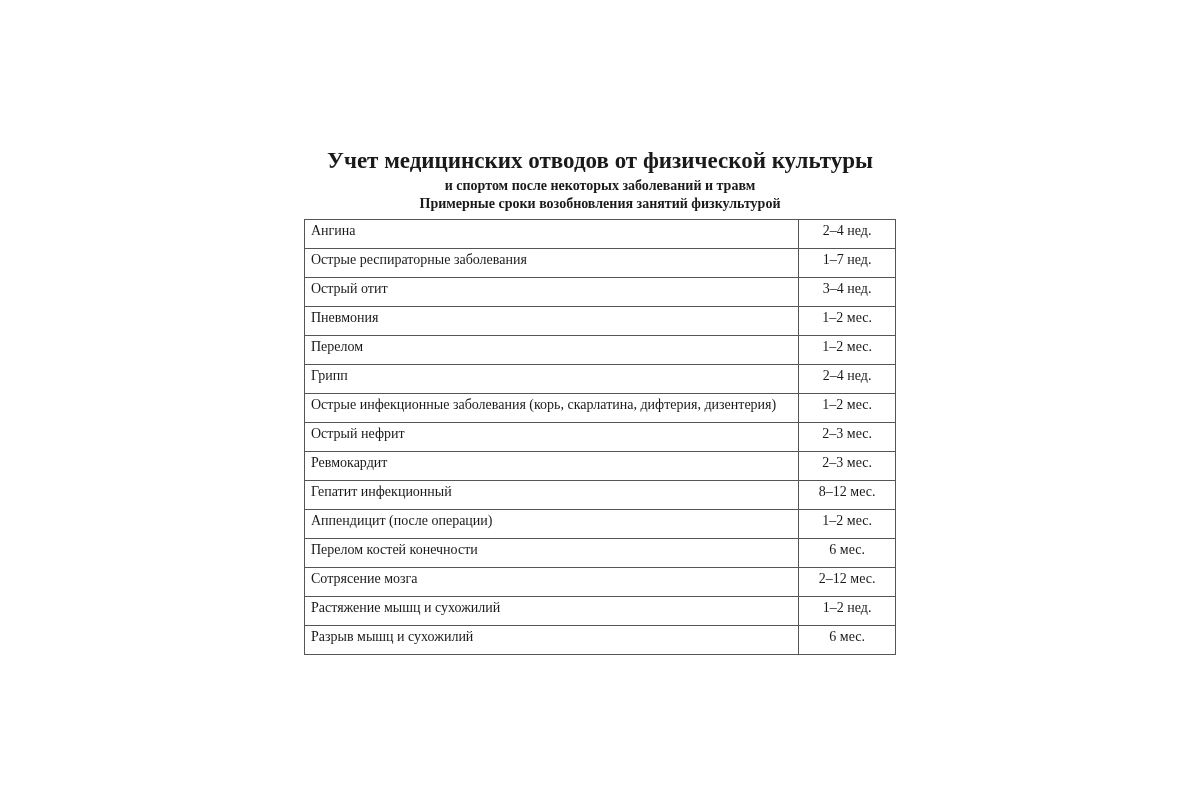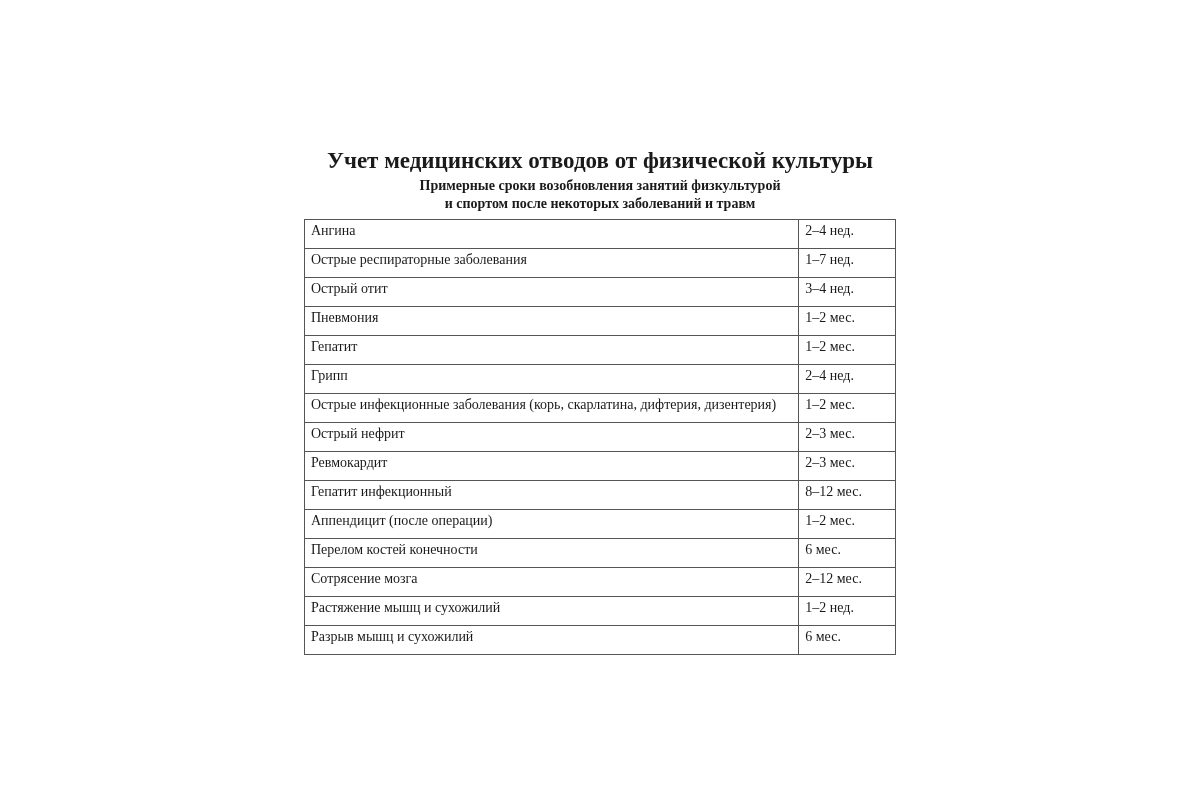--- a/index.html
+++ b/index.html
@@ -2,29 +2,29 @@
 <html><head>
 <meta charset="utf-8">
 <style>
   html, body { margin:0; padding:0; background:#ffffff; }
   body { width:1200px; height:800px; position:relative; overflow:hidden; font-family:"Liberation Serif", serif; color:#1a1a1a; }
   .title { position:absolute; top:148px; left:0; width:1200px; text-align:center; font-weight:bold; font-size:23px; }
   .subtitle { position:absolute; top:177px; left:0; width:1200px; text-align:center; font-weight:bold; font-size:14px; line-height:18px; }
   table { position:absolute; left:304px; top:219px; width:592px; border-collapse:collapse; font-size:14px; }
   td { border:1px solid #555; vertical-align:top; padding:3px 6px 6px 6px; line-height:16px; height:19px; }
   td.name { width:483px; }
-  td.val { text-align:left; width:84px; }
+  td.val { text-align:center; width:84px; }
 </style>
 </head>
 <body>
 
 <div class="title">Учет медицинских отводов от физической культуры</div>
 <div class="subtitle">
+  <div>и спортом после некоторых заболеваний и травм</div>
   <div>Примерные сроки возобновления занятий физкультурой</div>
-  <div>и спортом после некоторых заболеваний и травм</div>
 </div>
 
 <table>
   <tbody id="tbody">
       <tr>
         <td class="name">Ангина</td>
         <td class="val">2–4 нед.</td>
       </tr>
       <tr>
         <td class="name">Острые респираторные заболевания</td>
@@ -32,21 +32,21 @@
       </tr>
       <tr>
         <td class="name">Острый отит</td>
         <td class="val">3–4 нед.</td>
       </tr>
       <tr>
         <td class="name">Пневмония</td>
         <td class="val">1–2 мес.</td>
       </tr>
       <tr>
-        <td class="name">Гепатит</td>
+        <td class="name">Перелом</td>
         <td class="val">1–2 мес.</td>
       </tr>
       <tr>
         <td class="name">Грипп</td>
         <td class="val">2–4 нед.</td>
       </tr>
       <tr>
         <td class="name">Острые инфекционные заболевания (корь, скарлатина, дифтерия, дизентерия)</td>
         <td class="val">1–2 мес.</td>
       </tr>

